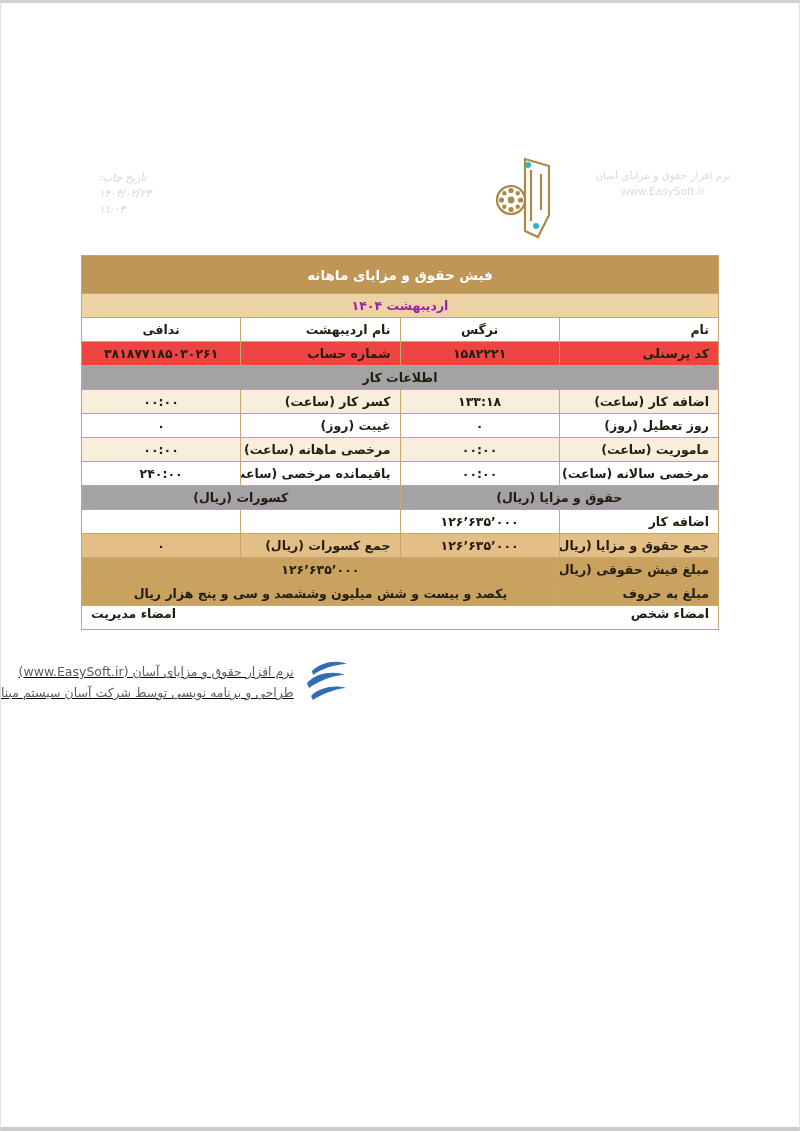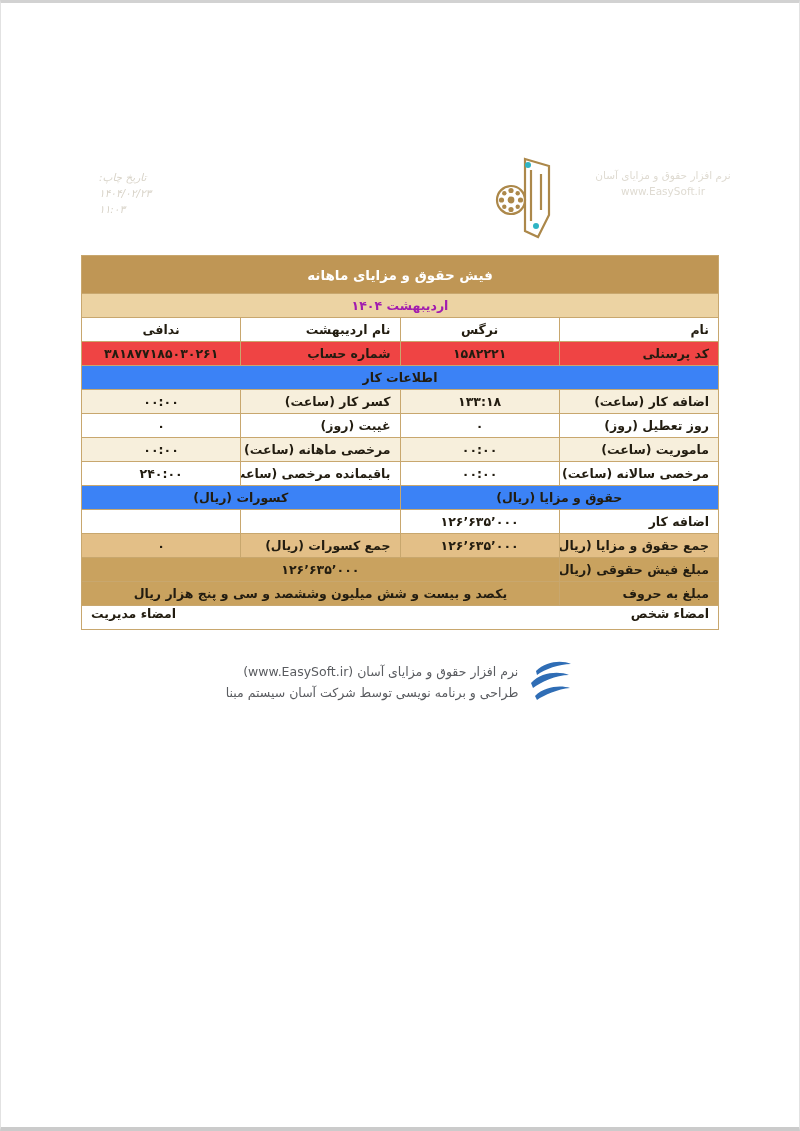--- a/index.html
+++ b/index.html
@@ -42,31 +42,31 @@
   }
   table.slip td{
     border:1px solid #c8a76e;height:24px;padding:0 9px;
     overflow:hidden;white-space:nowrap;box-sizing:border-box;
   }
   td.lbl{text-align:right;}
   td.val{text-align:center;}
   tr.row-title td{background:#bf9655;color:#ffffff;text-align:center;font-size:13.5px;height:38px;}
   tr.row-month td{background:#ecd3a3;text-align:center;color:#a21caf;}
   tr.row-tan td{background:#ef4444;}
-  tr.row-band td{background:#3b82f6;text-align:center;}
+  tr.row-band td{background:#a3a3a3;text-align:center;}
   tr.row-cream td{background:#f7efdc;}
   tr.row-white td{background:#ffffff;}
   tr.row-subtotal td{background:#e3bf87;}
   tr.row-net td{background:#c9a25f;}
   td.sig-cell{height:55px;vertical-align:top;padding:6px 10px;background:#ffffff;}
   .sig-wrap{display:flex;justify-content:space-between;font-weight:bold;}
   
   .footer{
     position:absolute;top:656px;left:0;width:100%;
-    display:flex;justify-content:center;
+    display:flex;text-decoration:underline;
   }
   .footer-inner{display:flex;align-items:center;gap:10px;}
   .footer-text{
     direction:rtl;text-align:right;font-size:12.5px;line-height:21px;color:#5a5c60;
   }
   .easysoft-logo{display:block;flex:0 0 auto;}
 </style>
 </head>
 <body>
 

